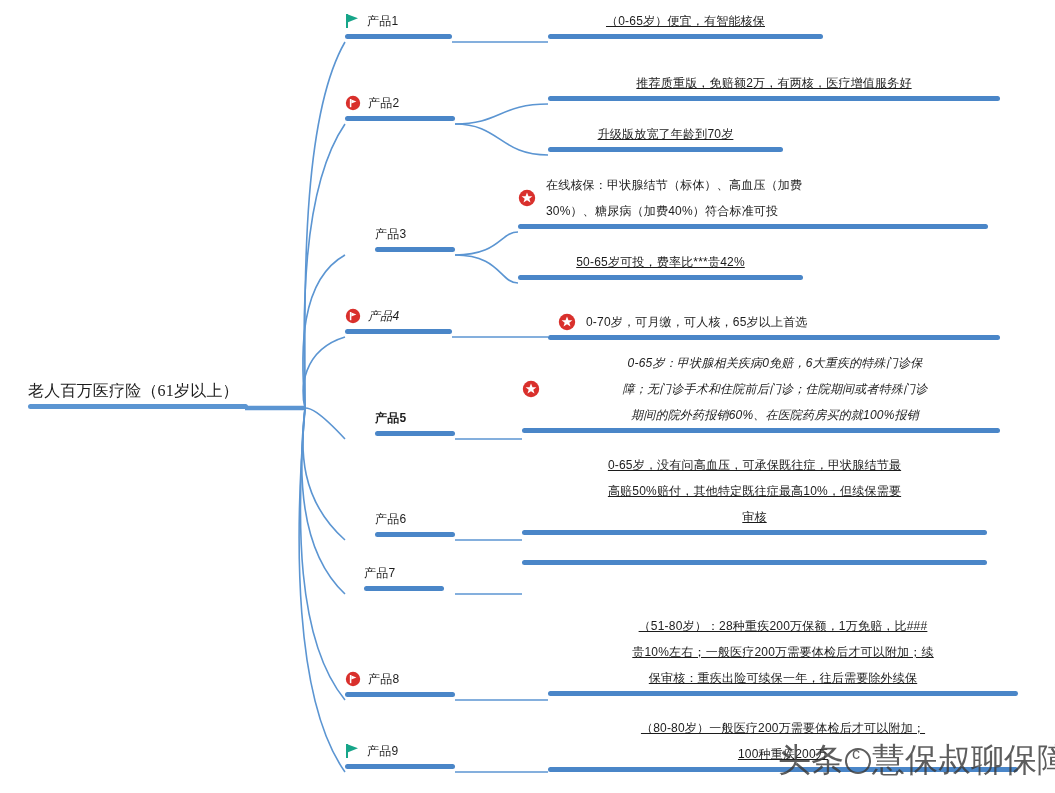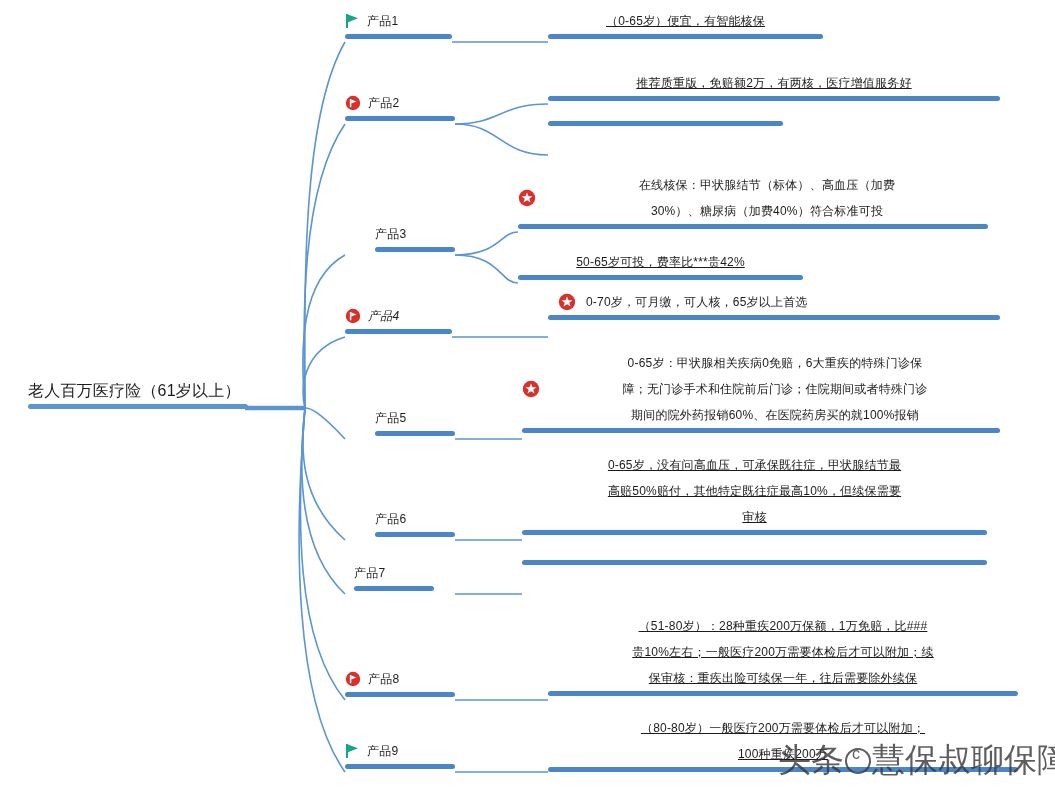--- a/index.html
+++ b/index.html
@@ -26,21 +26,21 @@
     line-height:26px;
     color:#1c1c1c;
     white-space:pre-line;
     letter-spacing:.2px;
   }
   .node .bar{
     height:5px;border-radius:2.5px;background:#4a86c8;width:100%;
   }
 
   
-  .root .txt{font-size:16px;}
+  .root .txt{font-size:16px;font-family:Liberation Serif, serif;}
   .root .bar{background:#5b95d2;height:5px;}
 
   
   .ico{flex:0 0 auto;display:inline-flex;align-items:center;justify-content:center;margin-right:7px;}
   .ico svg{display:block;}
 
   
   .center .txt{text-align:center;display:block;width:100%;text-decoration:underline;}
   .left .txt{text-align:left;}
 
@@ -159,35 +159,35 @@
             <circle cx="8" cy="8" r="7.2" fill="#d9302c"></circle>
             <path d="M5.6 4 L5.6 12.2" stroke="#fff" stroke-width="1.5"></path>
             <path d="M6.3 4.4 L11.4 6.5 L6.3 8.6 Z" fill="#fff"></path>
           </svg>
       </span>
       <span class="txt">产品4</span>
     </div>
     <div class="bar"></div>
   </div>
 
-  <div class="node left" style="left:375px;top:405px;width:80px;">
+  <div class="node left" style="left:375px;top:405px;width:80px;font-weight:bold;">
     <div class="row">
       <span class="txt">产品5</span>
     </div>
     <div class="bar"></div>
   </div>
 
   <div class="node left" style="left:375px;top:506px;width:80px;">
     <div class="row">
       <span class="txt">产品6</span>
     </div>
     <div class="bar"></div>
   </div>
 
-  <div class="node left" style="left:354px;top:560px;width:80px;">
+  <div class="node left" style="left:364px;top:560px;width:80px;">
     <div class="row">
       <span class="txt">产品7</span>
     </div>
     <div class="bar"></div>
   </div>
 
   <div class="node left" style="left:345px;top:666px;width:110px;">
     <div class="row">
       <span class="ico">
         <svg width="16" height="16" viewBox="0 0 16 16">
@@ -222,59 +222,62 @@
   </div>
 
   <div class="node center" style="left:548px;top:70px;width:452px;">
     <div class="row">
       <span class="txt">推荐质重版，免赔额2万，有两核，医疗增值服务好</span>
     </div>
     <div class="bar"></div>
   </div>
 
   <div class="node center" style="left:548px;top:121px;width:235px;">
+    <div class="row">
+      <span class="txt">升级版放宽了年龄到70岁</span>
+    </div>
     <div class="bar"></div>
   </div>
 
   <div class="node" style="left:518px;top:172px;width:470px;">
     <div class="row" style="align-items:center;">
       <span class="ico" style="margin-right:10px;">
         <svg width="18" height="18" viewBox="0 0 18 18">
             <circle cx="9" cy="9" r="8.2" fill="#d9302c"></circle>
             <path d="M9 3.6 L10.5 7.3 L14.4 7.3 L11.3 9.7 L12.5 13.5 L9 11.2 L5.5 13.5 L6.7 9.7 L3.6 7.3 L7.5 7.3 Z" fill="#fff"></path>
           </svg>
       </span>
-      <span class="txt" style="text-align:center;flex:1;">在线核保：甲状腺结节（标体）、高血压（加费
+      <span class="txt" style="flex:1;">在线核保：甲状腺结节（标体）、高血压（加费
 30%）、糖尿病（加费40%）符合标准可投</span>
     </div>
     <div class="bar"></div>
   </div>
 
   <div class="node center" style="left:518px;top:249px;width:285px;">
     <div class="row">
       <span class="txt">50-65岁可投，费率比***贵42%</span>
     </div>
     <div class="bar"></div>
   </div>
 
-  <div class="node" style="left:548px;top:289px;width:452px;">
+  <div class="node" style="left:548px;top:309px;width:452px;">
     <div class="row">
       <span class="ico" style="margin-right:10px;margin-left:10px;">
         <svg width="18" height="18" viewBox="0 0 18 18">
             <circle cx="9" cy="9" r="8.2" fill="#d9302c"></circle>
             <path d="M9 3.6 L10.5 7.3 L14.4 7.3 L11.3 9.7 L12.5 13.5 L9 11.2 L5.5 13.5 L6.7 9.7 L3.6 7.3 L7.5 7.3 Z" fill="#fff"></path>
           </svg>
       </span>
       <span class="txt">0-70岁，可月缴，可人核，65岁以上首选</span>
     </div>
     <div class="bar"></div>
   </div>
 
   <div class="node" style="left:522px;top:350px;width:478px;">
-    <div class="row" style="align-items:center;">
+    <div class="row" style="align-items:center;font-style:italic;">
       <span class="ico" style="margin-right:10px;">
         <svg width="18" height="18" viewBox="0 0 18 18">
             <circle cx="9" cy="9" r="8.2" fill="#d9302c"></circle>
             <path d="M9 3.6 L10.5 7.3 L14.4 7.3 L11.3 9.7 L12.5 13.5 L9 11.2 L5.5 13.5 L6.7 9.7 L3.6 7.3 L7.5 7.3 Z" fill="#fff"></path>
           </svg>
       </span>
       <span class="txt" style="text-align:center;flex:1;">0-65岁：甲状腺相关疾病0免赔，6大重疾的特殊门诊保
 障；无门诊手术和住院前后门诊；住院期间或者特殊门诊
 期间的院外药报销60%、在医院药房买的就100%报销</span>
     </div>

